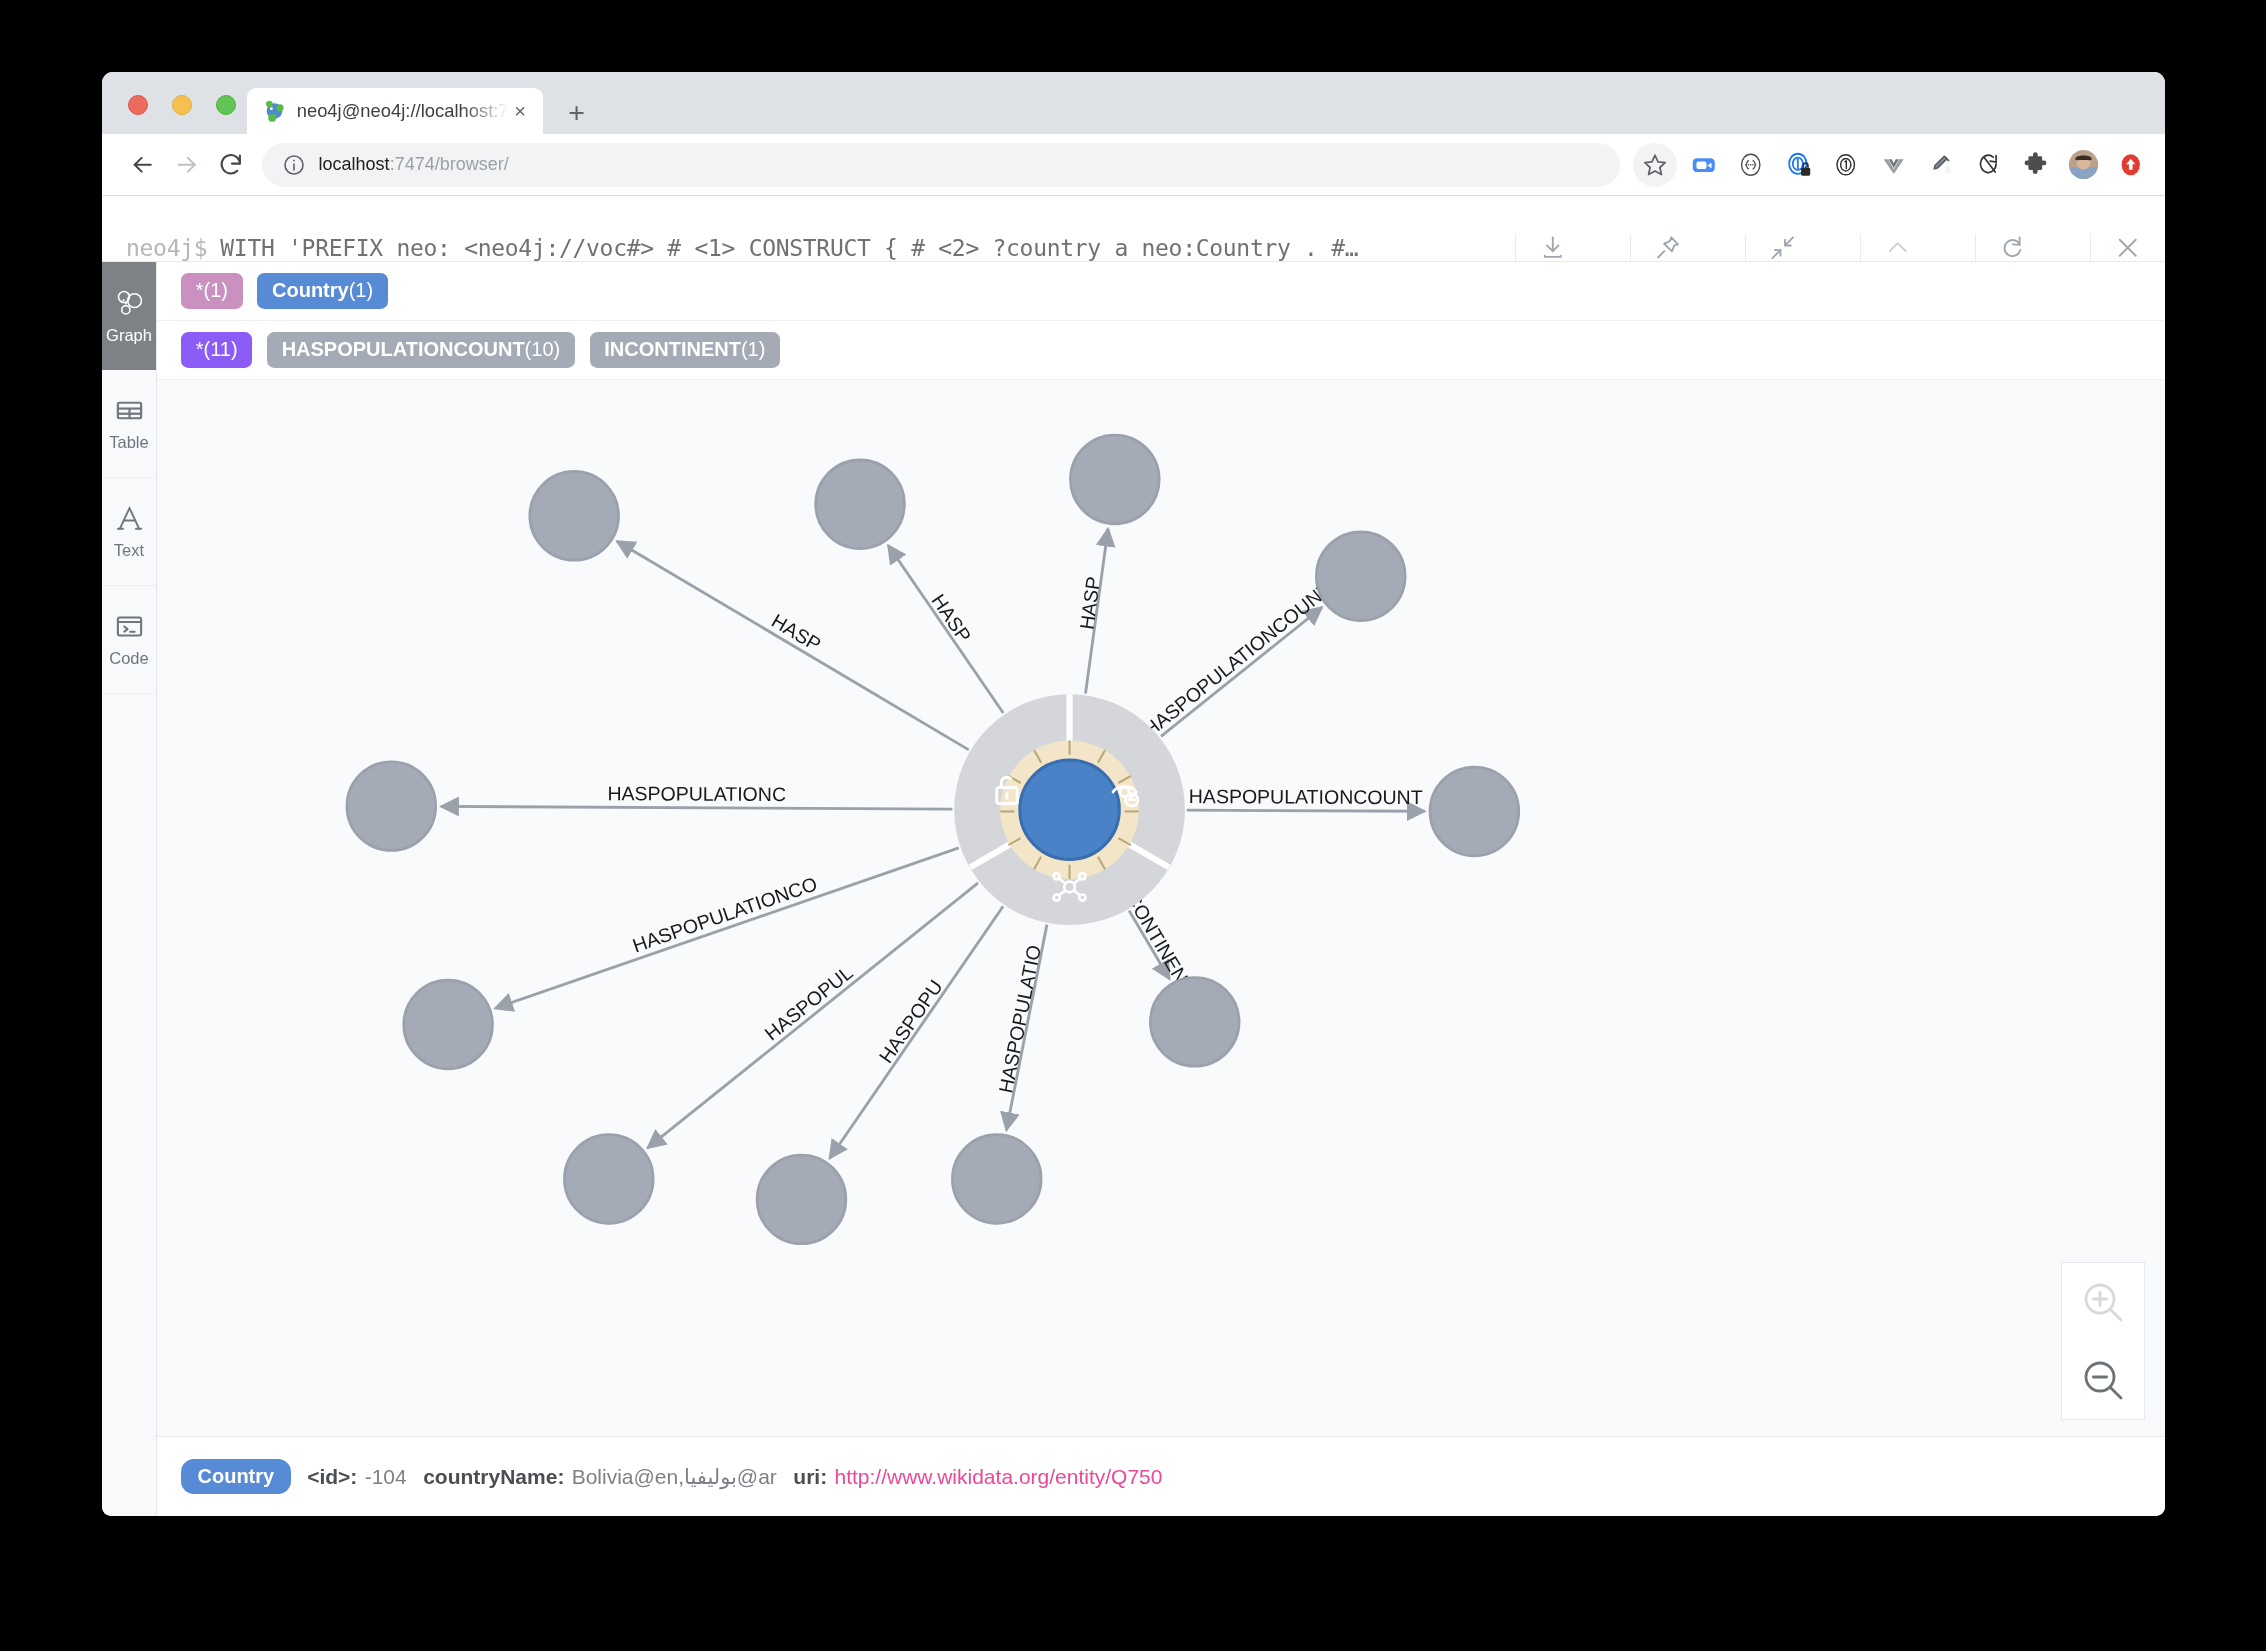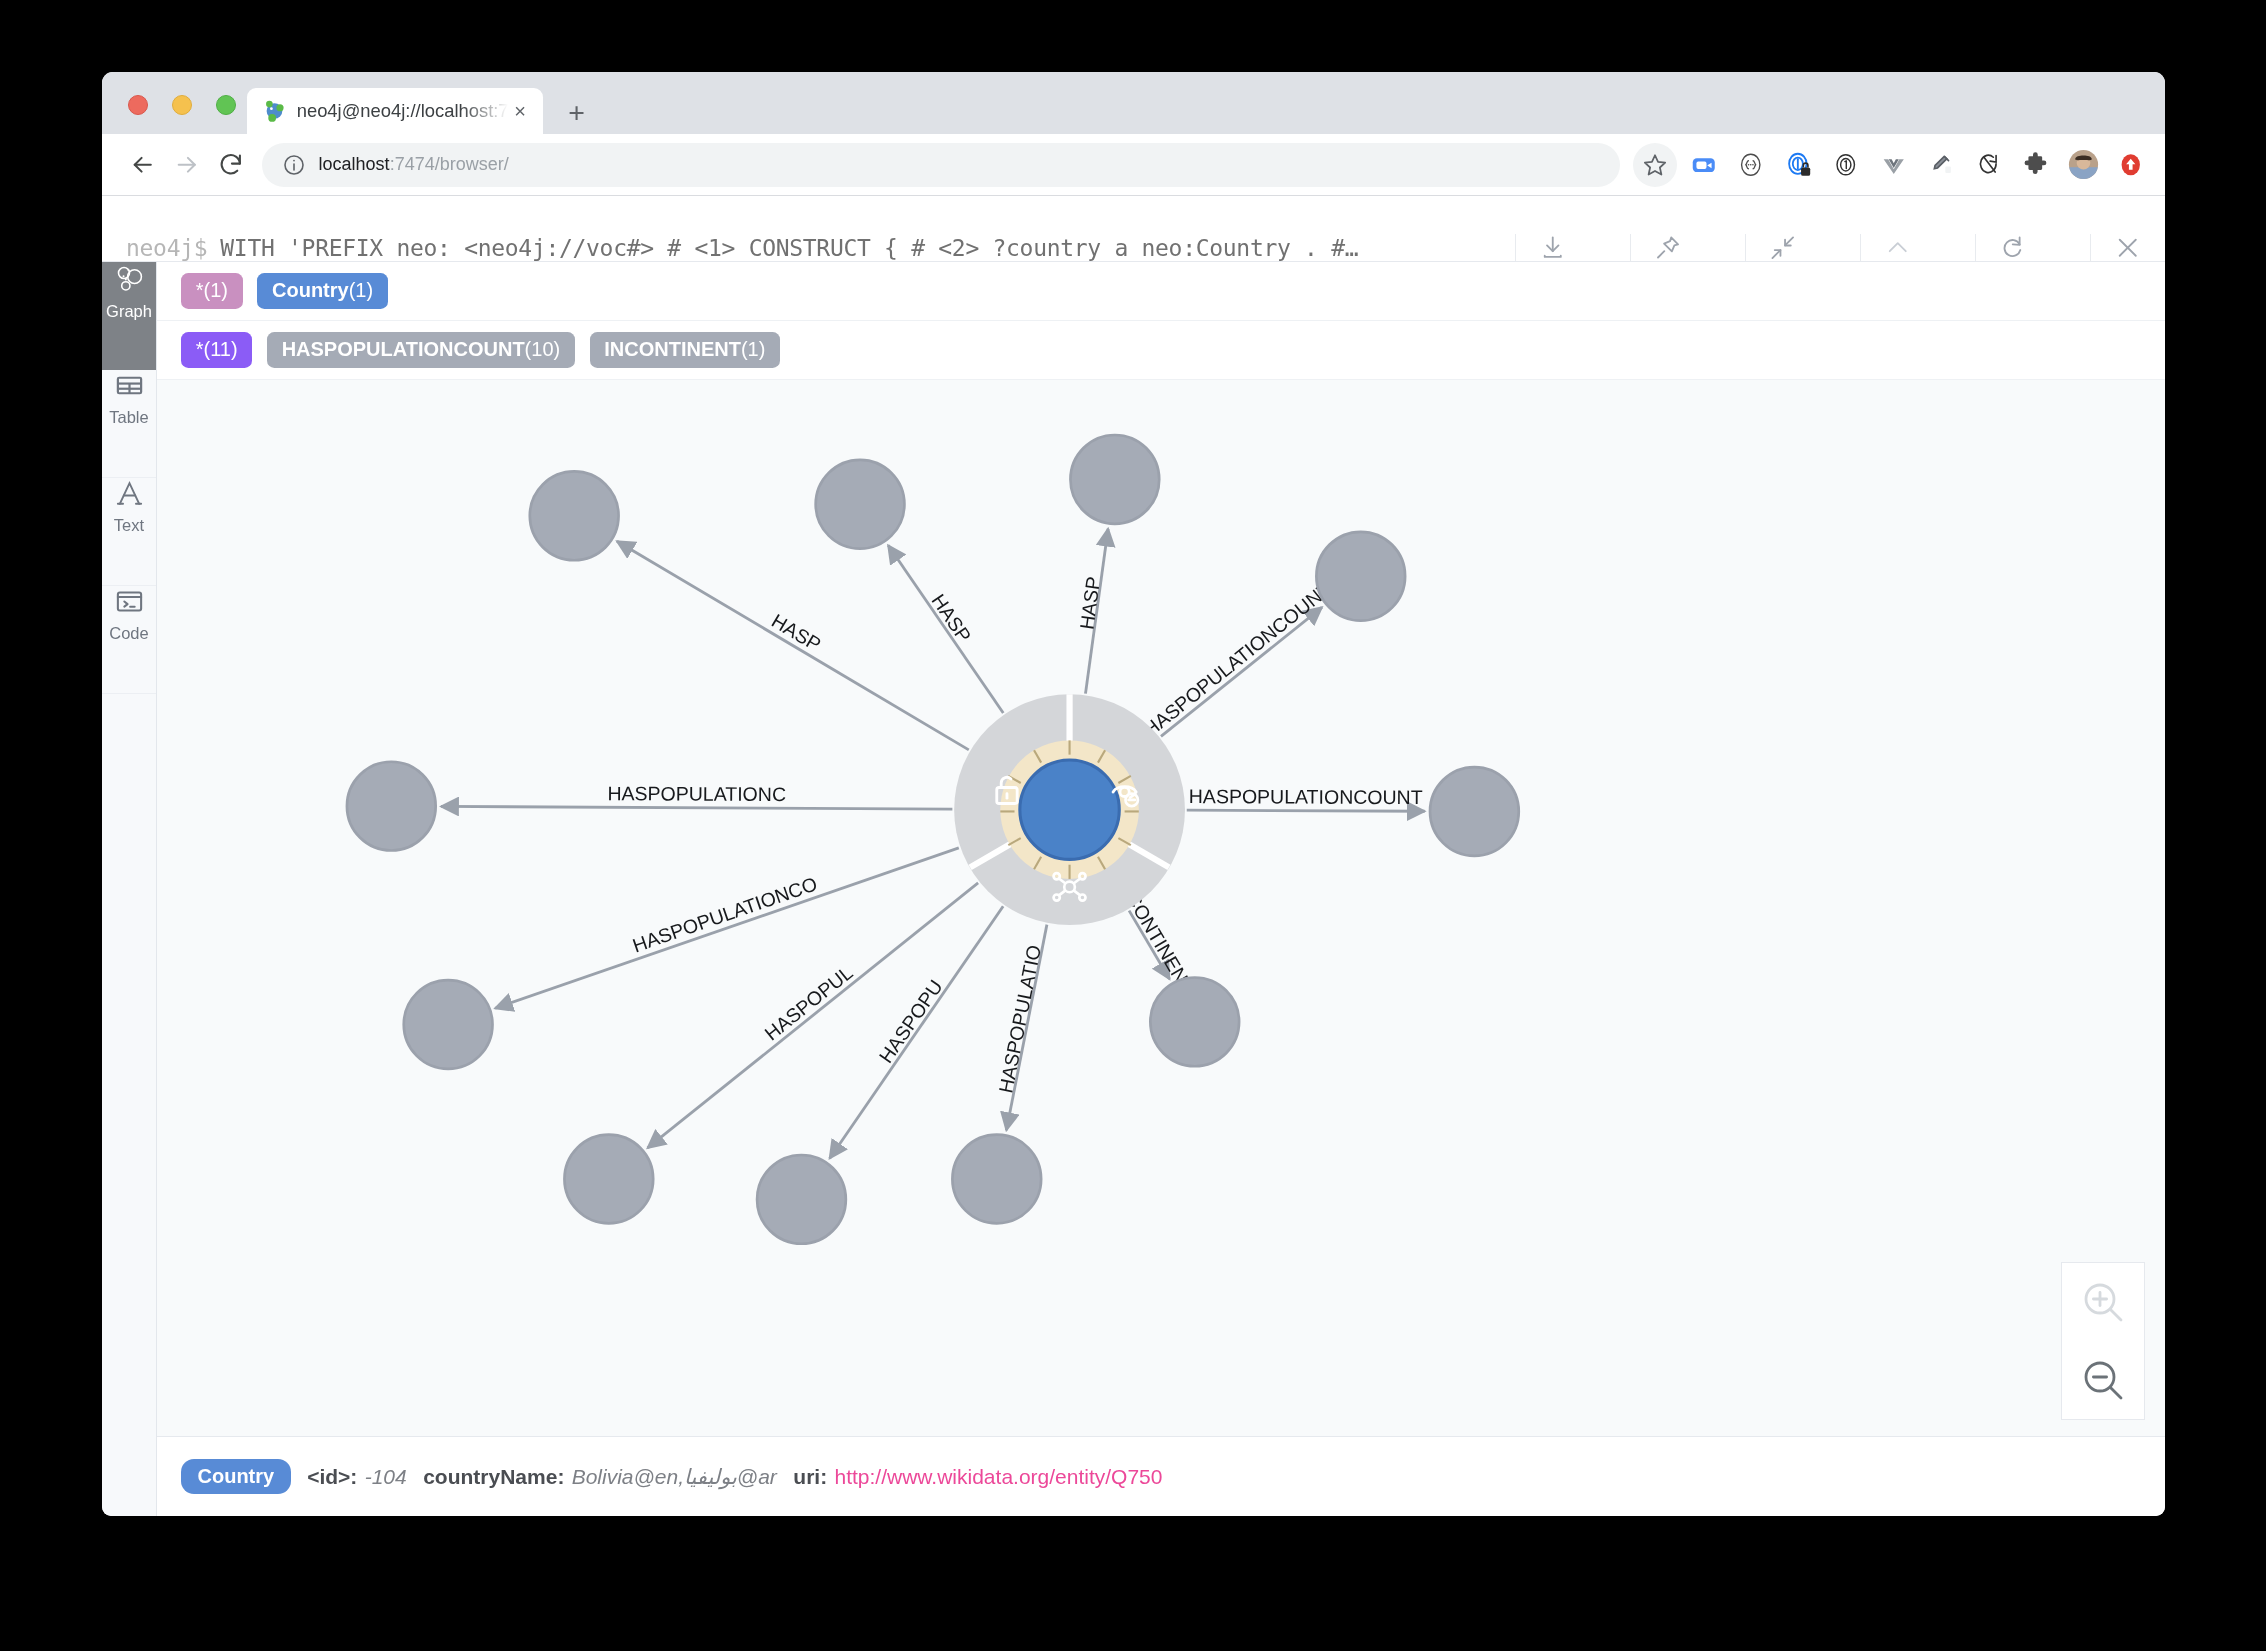--- a/index.html
+++ b/index.html
@@ -131,21 +131,21 @@
   #body { display: flex; height: calc(1444px - 62px - 62px - 66px); }
 
   #sidebar {
     flex: 0 0 55px;
     background: #f7f9fb;
     border-right: 0.9px solid #e3e7ec;
   }
   .side-item {
     height: 108px;
     display: flex; flex-direction: column;
-    align-items: center; 
+    align-items: center; justify-content: center;
     gap: 7.3px;
     color: #6f7680;
     border-bottom: 0.9px solid #eceff3;
   }
   .side-item.active { background: #7e8287; color: #fff; border-bottom-color: #7e8287; }
   .side-label { font-size: 16.5px; }
 
   #content { flex: 1 1 auto; display: flex; flex-direction: column; min-width: 0; }
 
   
@@ -201,21 +201,21 @@
     font-size: 21px;
     color: #5e6166;
     white-space: nowrap;
   }
   #inspector .badge {
     background: #588bd6; color: #fff;
     border-radius: 13px; padding: 6.4px 16.5px;
     font-size: 20px; font-weight: 700;
   }
   #inspector .k { font-weight: 700; color: #4a4d52; }
-  #inspector .v { color: #7d8086; font-style: italic; }
+  #inspector .v { color: #7d8086; }
   #inspector .lnk { color: #ec4899; }
   .pair { display: flex; align-items: baseline; gap: 7.3px; }
 </style>
 </head>
 <body>
 
 <div id="window">
 
   <div id="tabstrip">
     <div id="traffic">

